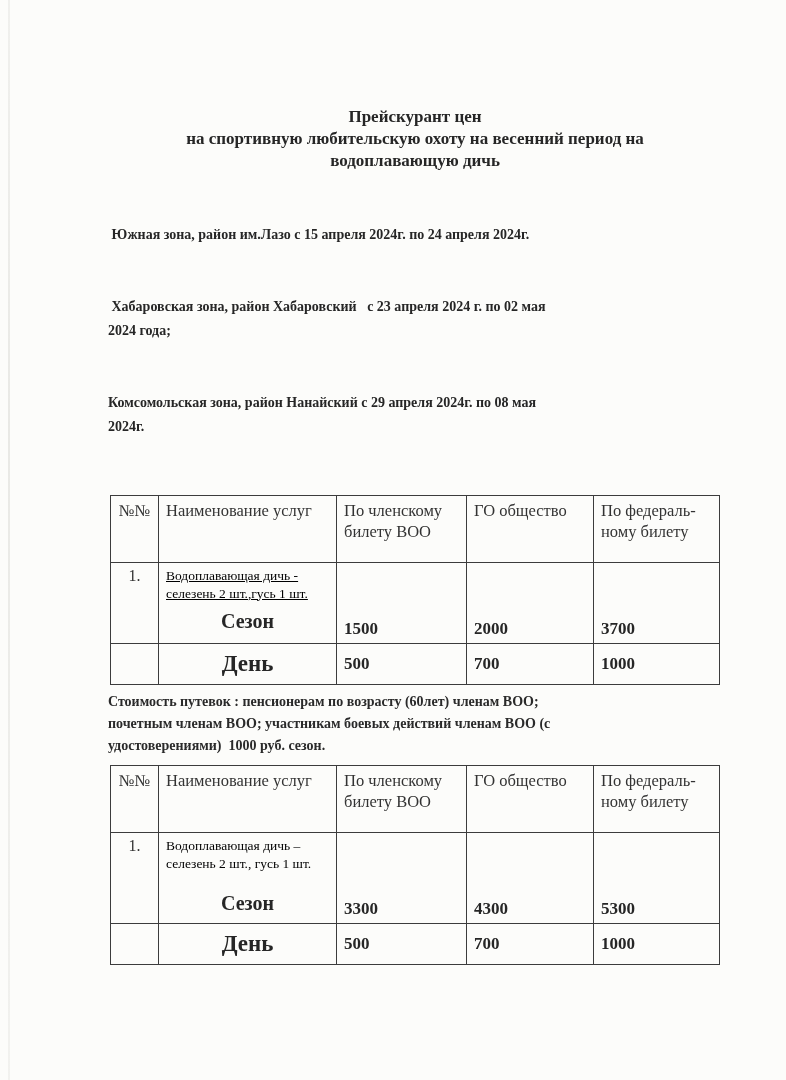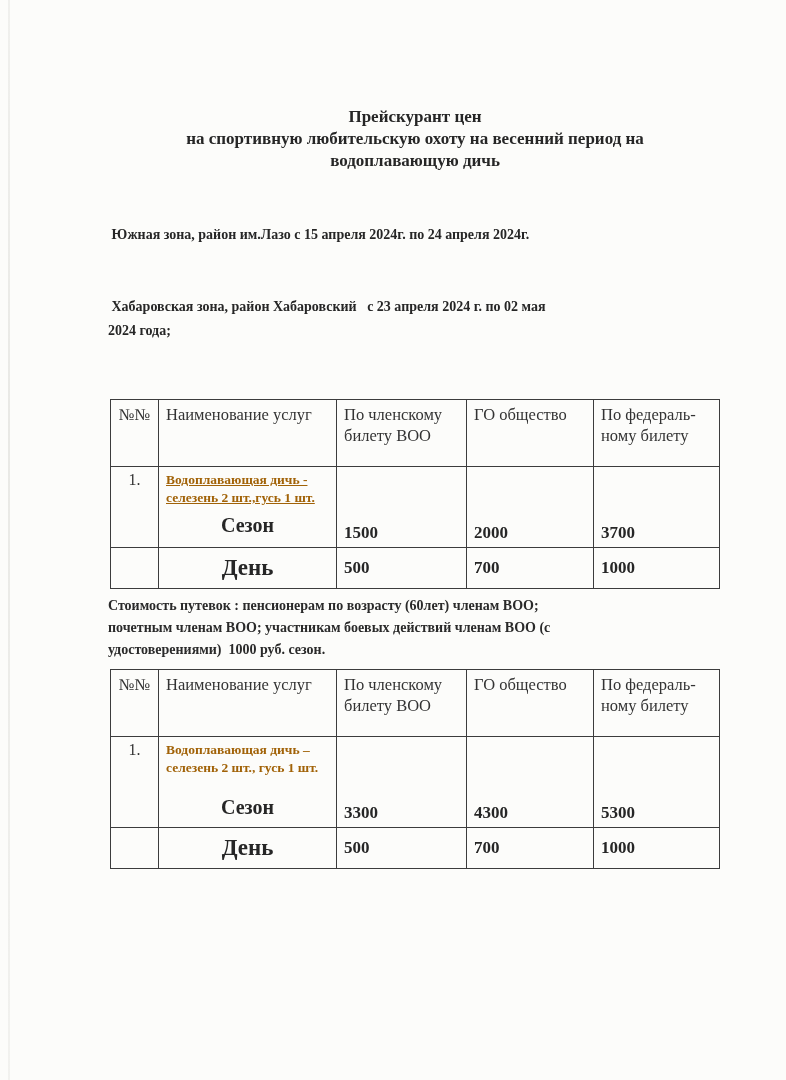--- a/index.html
+++ b/index.html
@@ -41,21 +41,21 @@
     overflow: hidden;
   }
   th.hdr {
     font-weight: 400; font-size: 16.5px; line-height: 21px;
     text-align: left; vertical-align: top;
     white-space: pre-line; height: 58px; color: #333;
   }
   th.hdr.num-h { text-align: center; }
   td.num { vertical-align: top; text-align: center; font-size: 16px; color: #333; }
   td.svc { vertical-align: top; }
-  .svc-name { font-weight: 700; font-size: 13.5px; line-height: 17.5px; white-space: pre-line; color: #a16207; }
+  .svc-name { font-weight: 400; font-size: 13.5px; line-height: 17.5px; white-space: pre-line; color: #000000; }
   .u .svc-name { text-decoration: underline; }
   .svc-period { font-weight: 700; font-size: 20px; text-align: center; color: #262626; }
   .t1 .svc-period { margin-top: 8px; }
   .t2 .svc-period { margin-top: 20px; }
   td.val { font-weight: 700; font-size: 17px; color: #262626; }
   td.vb { vertical-align: bottom; padding-bottom: 16px; }
   .t1 tr.row-season td { height: 72px; }
   .t1 tr.row-day td { height: 32px; }
   .t2 tr.row-season td { height: 82px; }
   .t2 tr.row-day td { height: 32px; }
@@ -84,20 +84,22 @@
     <div class="title-block">
       <div>Прейскурант цен</div>
       <div>на спортивную любительскую охоту на весенний период на</div>
       <div>водоплавающую дичь</div>
     </div>
 
     <div class="zones">
       <div> Южная зона, район им.Лазо с 15 апреля 2024г. по 24 апреля 2024г.</div>
       <div> Хабаровская зона, район Хабаровский   с 23 апреля 2024 г. по 02 мая
 2024 года;</div>
+      <div>Комсомольская зона, район Нанайский с 29 апреля 2024г. по 08 мая
+2024г.</div>
     </div>
 
     <table class="price-table t1">
       <colgroup>
         <col style="width:48px">
           <col style="width:178px">
           <col style="width:130px">
           <col style="width:127px">
           <col style="width:126px">
       </colgroup>

